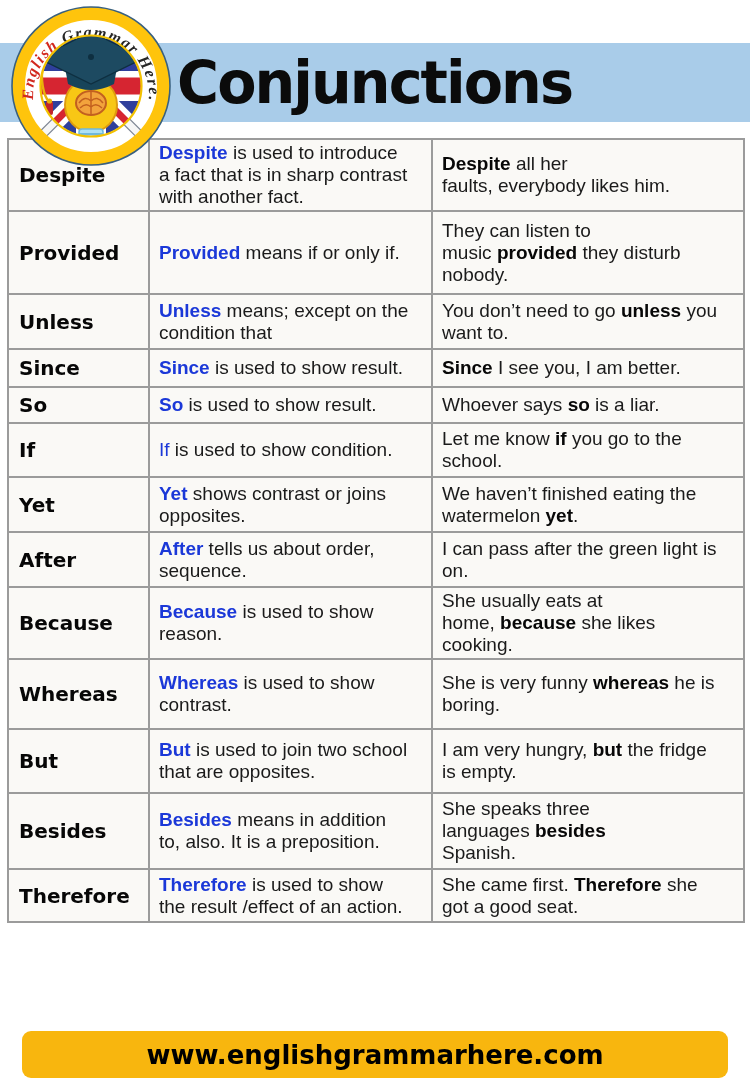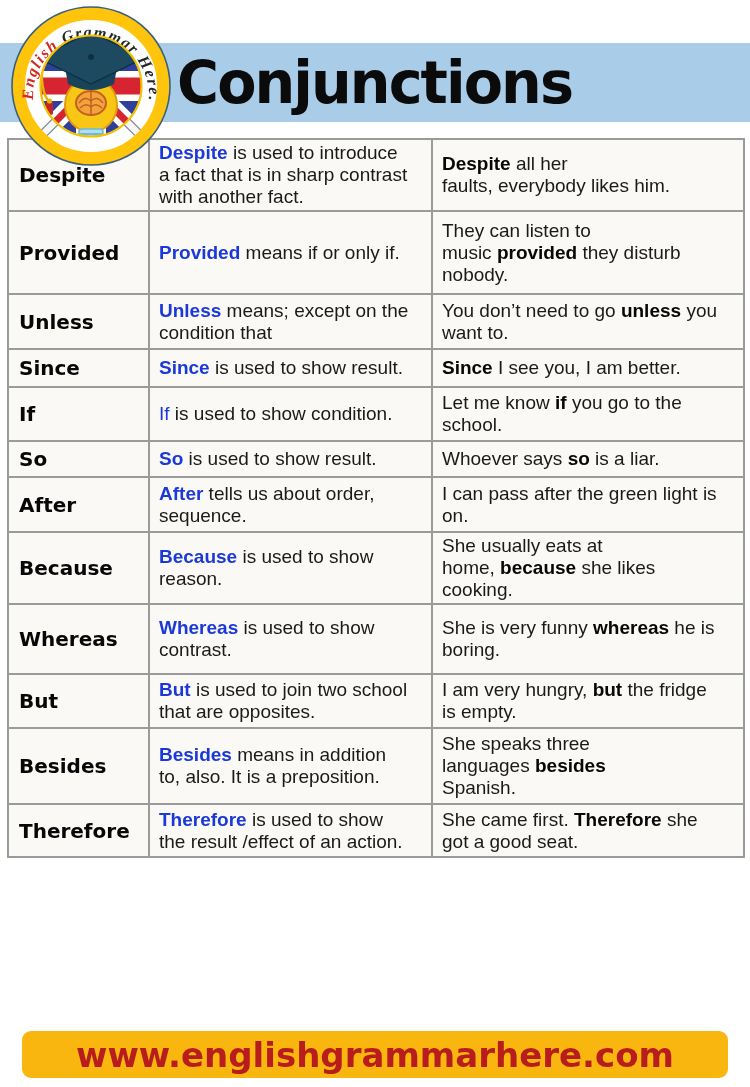--- a/index.html
+++ b/index.html
@@ -43,22 +43,22 @@
   .seg-kw{color:var(--keyword-blue);font-weight:bold;}
   .seg-kwn{color:var(--keyword-blue);}
   .seg-b{font-weight:bold;color:#070707;}
   .footer{
     position:absolute;top:1031px;left:22px;width:706px;height:47px;
     background:var(--footer-bg);border-radius:9px;
     display:flex;align-items:center;justify-content:center;z-index:4;
     cursor:pointer;
   }
   .footer-text{
-    font-family:"DejaVu Sans",sans-serif;font-weight:bold;font-size:34px;
-    color:#b91c1c;letter-spacing:0px;white-space:nowrap;
+    font-family:"DejaVu Sans",sans-serif;font-weight:bold;font-size:26px;
+    color:#000000;letter-spacing:0px;white-space:nowrap;
   }
 </style>
 </head>
 <body>
 
 <div class="banner">
   <div class="title">Conjunctions</div>
 </div>
 
 <svg class="logo" viewBox="0 0 170 170" aria-hidden="true">
@@ -148,30 +148,37 @@
           <td class="col-def"><span class="seg-kw">Unless</span><span> means; except on the
 condition that</span></td>
           <td class="col-ex"><span>You don’t need to go </span><span class="seg-b">unless</span><span> you
 want to.</span></td>
         </tr>
         <tr style="height: 38px;">
           <td class="col-word">Since</td>
           <td class="col-def"><span class="seg-kw">Since</span><span> is used to show result.</span></td>
           <td class="col-ex"><span class="seg-b">Since</span><span> I see you, I am better.</span></td>
         </tr>
+        <tr style="height: 36px;">
+          <td class="col-word">So</td>
+          <td class="col-def"><span class="seg-kw">So</span><span> is used to show result.</span></td>
+          <td class="col-ex"><span>Whoever says </span><span class="seg-b">so</span><span> is a liar.</span></td>
+        </tr>
         <tr style="height: 54px;">
           <td class="col-word">If</td>
           <td class="col-def"><span class="seg-kwn">If</span><span> is used to show condition.</span></td>
           <td class="col-ex"><span>Let me know </span><span class="seg-b">if</span><span> you go to the
 school.</span></td>
         </tr>
-        <tr style="height: 36px;">
-          <td class="col-word">So</td>
-          <td class="col-def"><span class="seg-kw">So</span><span> is used to show result.</span></td>
-          <td class="col-ex"><span>Whoever says </span><span class="seg-b">so</span><span> is a liar.</span></td>
+        <tr style="height: 55px;">
+          <td class="col-word">Yet</td>
+          <td class="col-def"><span class="seg-kw">Yet</span><span> shows contrast or joins
+opposites.</span></td>
+          <td class="col-ex"><span>We haven’t finished eating the
+watermelon </span><span class="seg-b">yet</span><span>.</span></td>
         </tr>
         <tr style="height: 55px;">
           <td class="col-word">After</td>
           <td class="col-def"><span class="seg-kw">After</span><span> tells us about order,
 sequence.</span></td>
           <td class="col-ex"><span>I can pass after the green light is
 on.</span></td>
         </tr>
         <tr style="height: 71px;">
           <td class="col-word">Because</td>
@@ -181,21 +188,21 @@
 home, </span><span class="seg-b">because</span><span> she likes
 cooking.</span></td>
         </tr>
         <tr style="height: 70px;">
           <td class="col-word">Whereas</td>
           <td class="col-def"><span class="seg-kw">Whereas</span><span> is used to show
 contrast.</span></td>
           <td class="col-ex"><span>She is very funny </span><span class="seg-b">whereas</span><span> he is
 boring.</span></td>
         </tr>
-        <tr style="height: 54px; border-radius: 7px;">
+        <tr style="height: 64px; border-radius: 7px;">
           <td class="col-word">But</td>
           <td class="col-def"><span class="seg-kw">But</span><span> is used to join two school
 that are opposites.</span></td>
           <td class="col-ex"><span>I am very hungry, </span><span class="seg-b">but</span><span> the fridge
 is empty.</span></td>
         </tr>
         <tr style="height: 76px;">
           <td class="col-word">Besides</td>
           <td class="col-def"><span class="seg-kw">Besides</span><span> means in addition
 to, also. It is a preposition.</span></td>

